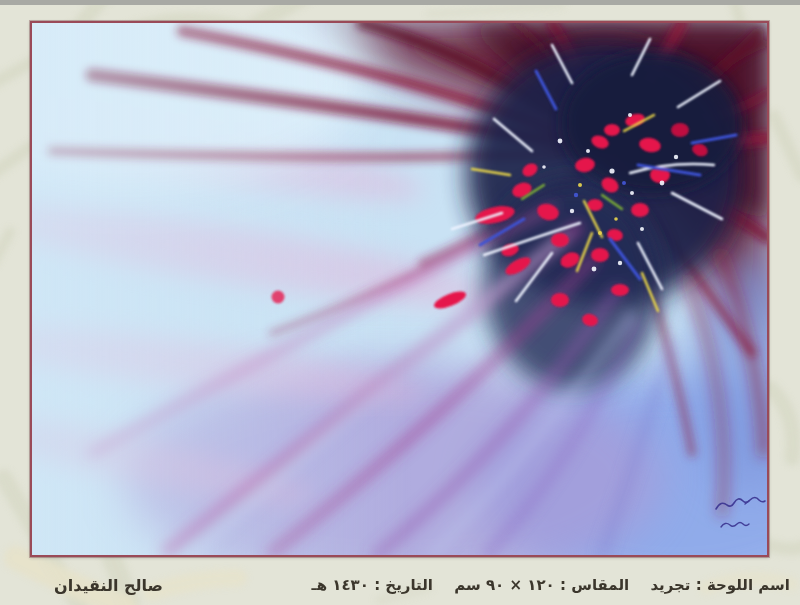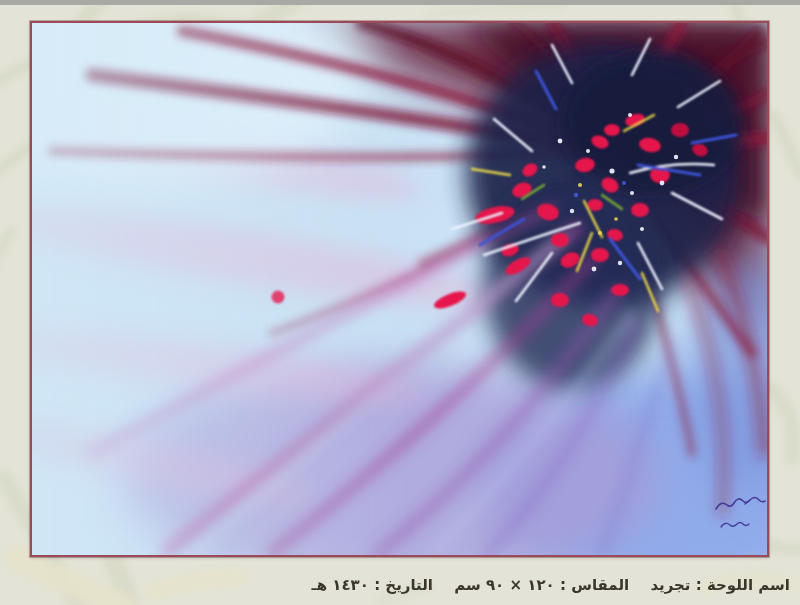--- a/index.html
+++ b/index.html
@@ -235,13 +235,14 @@
   </g>
 </svg>
 </div>
 
 <div class="caption-row">
   <div class="artwork-info">
     <span>اسم اللوحة : تجريد</span>
     <span>المقاس : ١٢٠ × ٩٠ سم</span>
     <span>التاريخ : ١٤٣٠ هـ</span>
   </div>
+  <div class="artist-name">صالح النقيدان</div>
 </div>
 
 </body></html>

